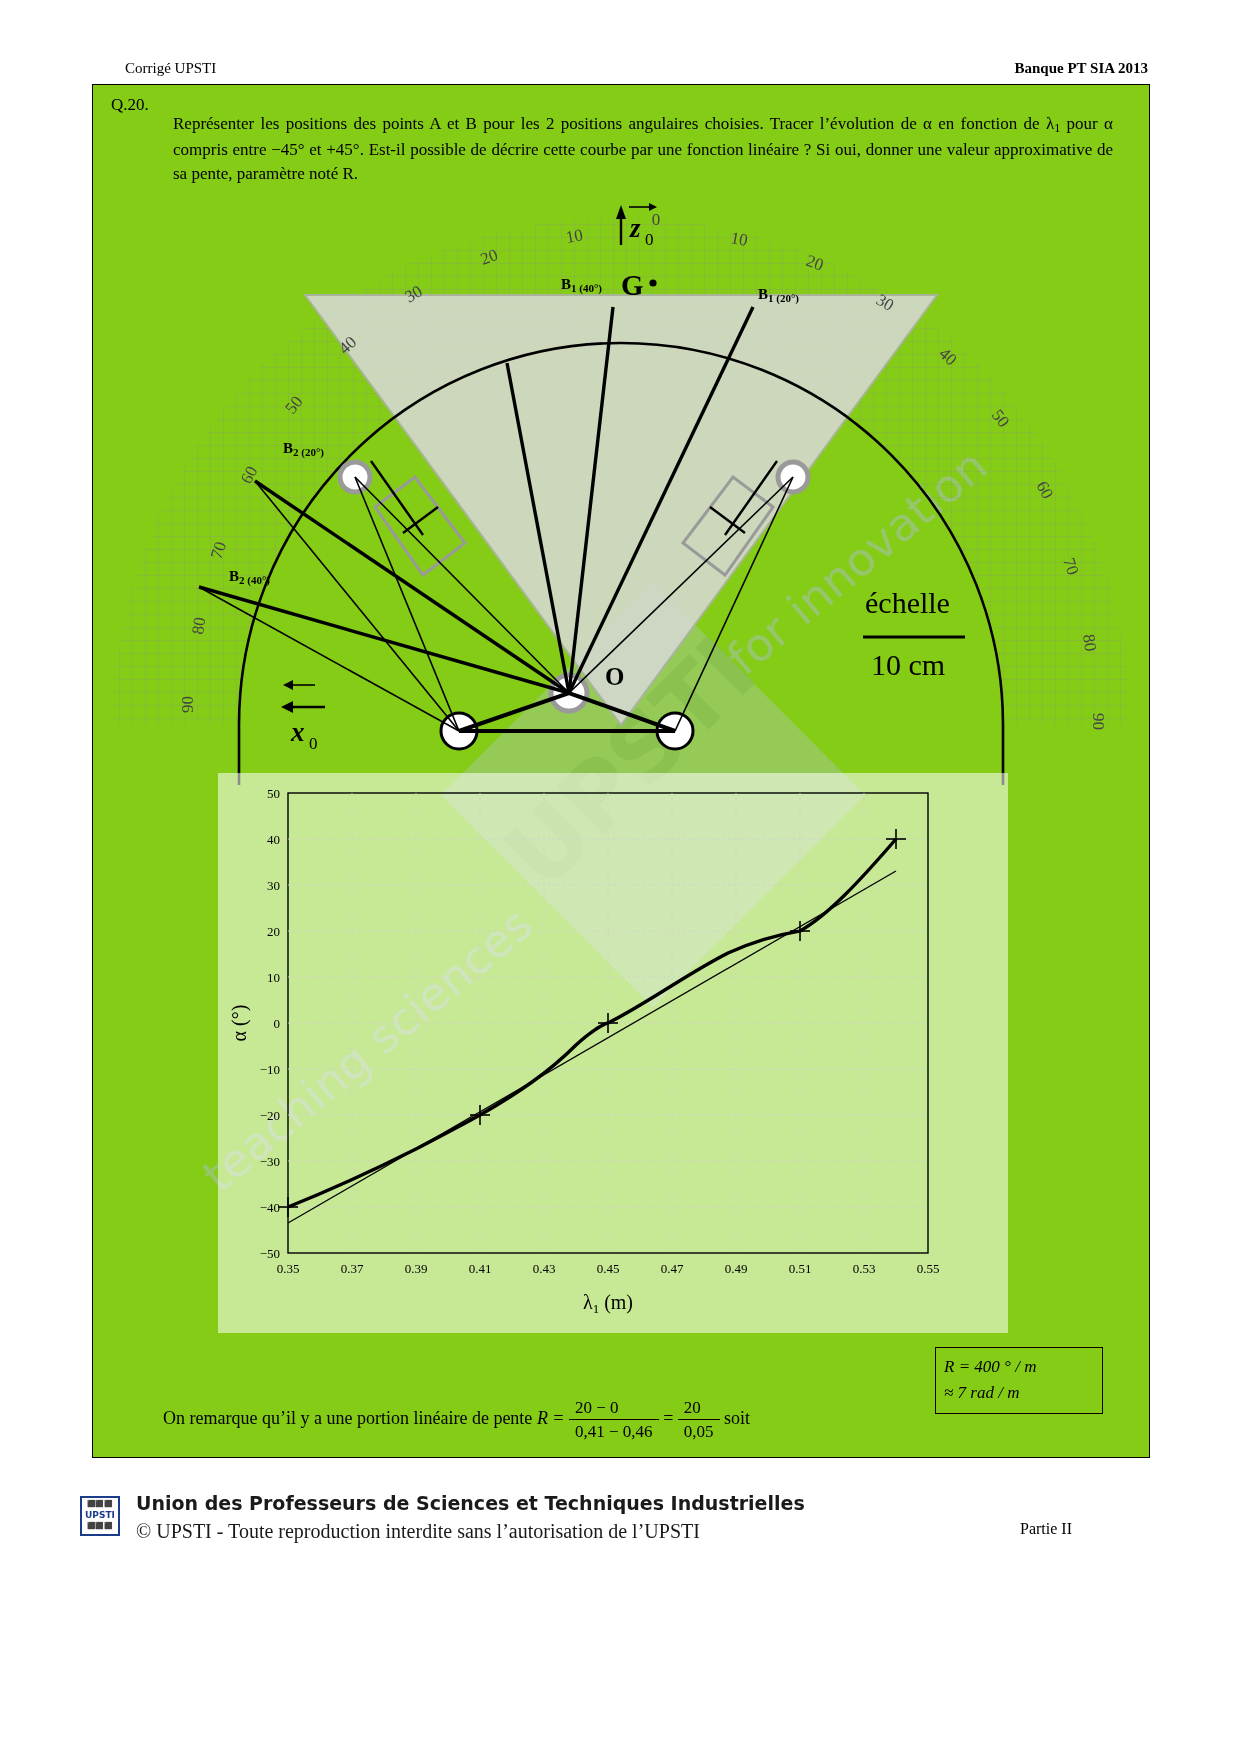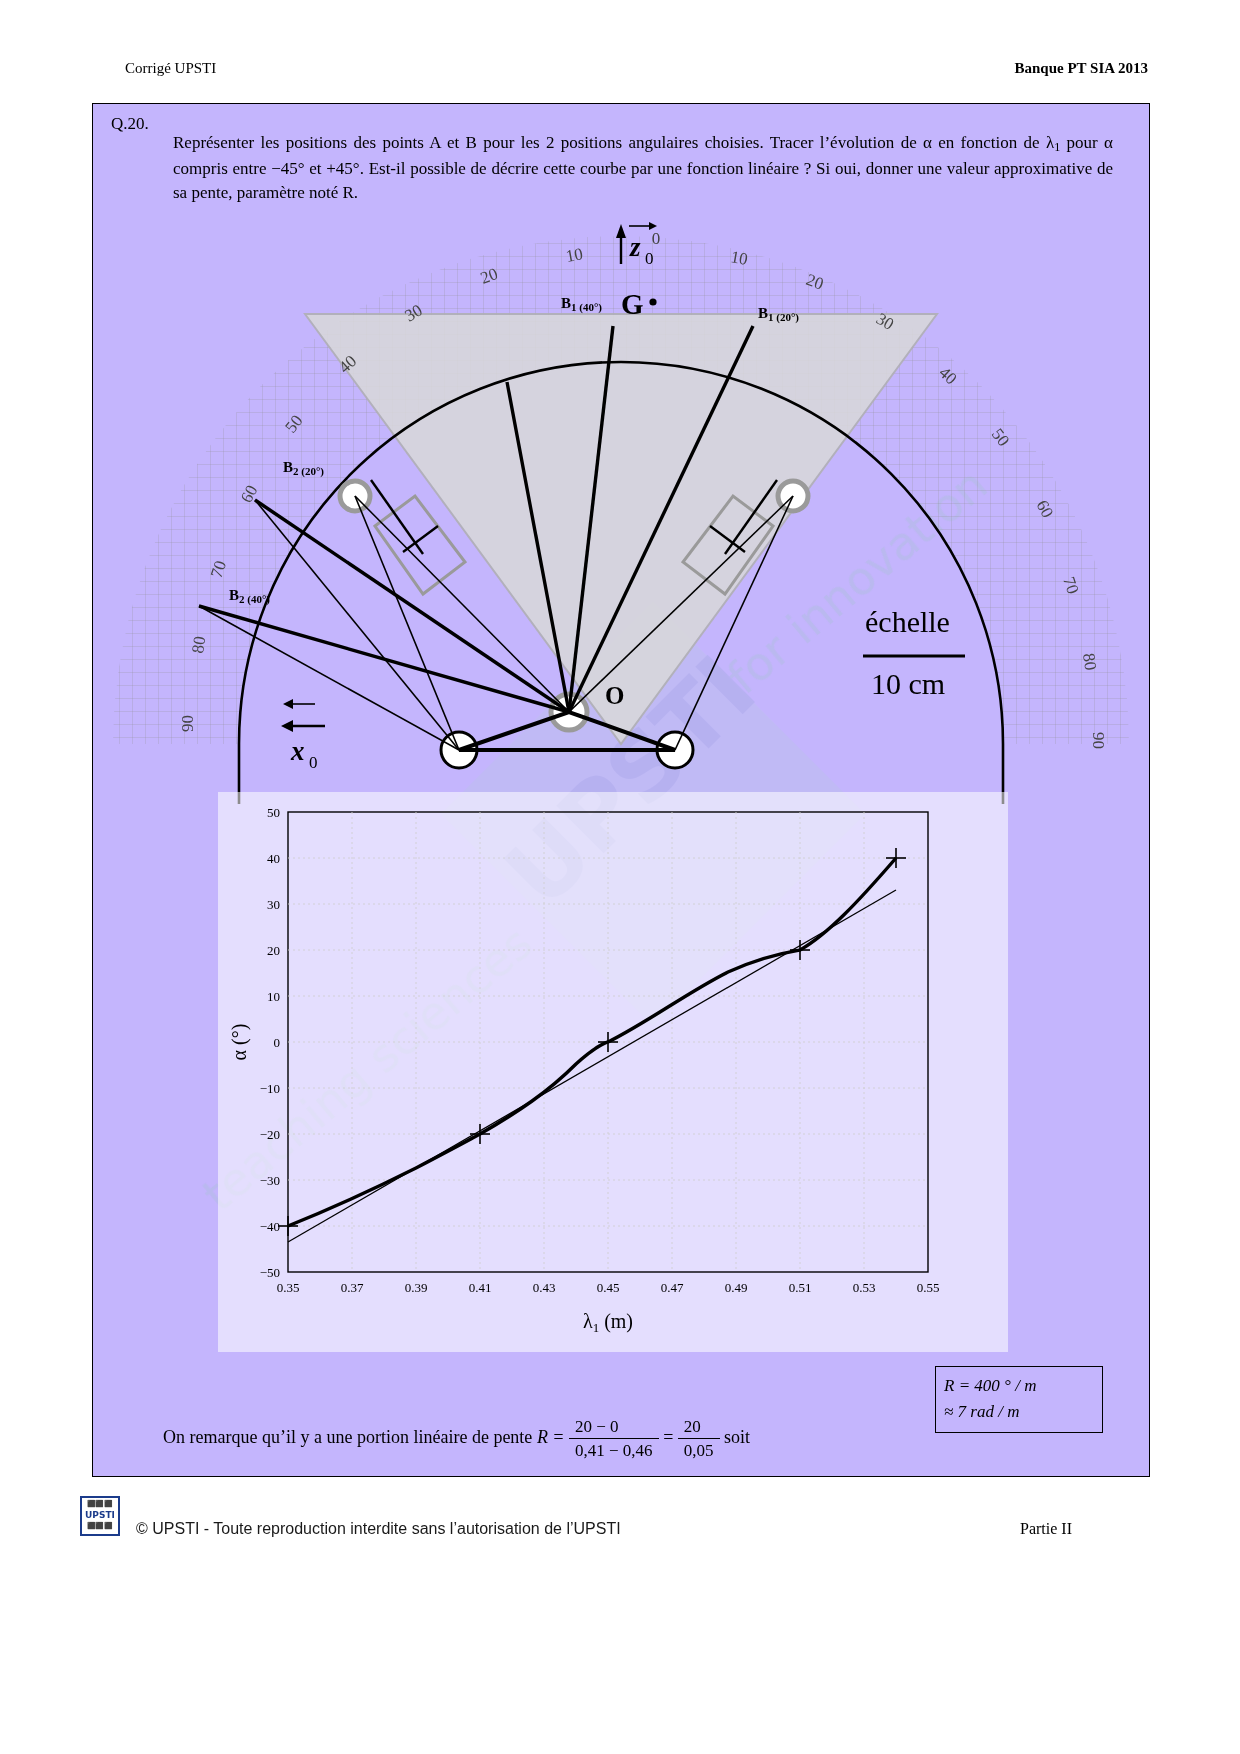--- a/index.html
+++ b/index.html
@@ -12,21 +12,21 @@
     overflow:hidden;
   }
   .page{position:absolute;left:0;top:0;width:1240px;height:1754px;}
 
   
   .hdr{position:absolute;left:92px;top:60px;width:1056px;display:flex;justify-content:space-between;font-size:15px;}
   .hdr .left{font-family:"Liberation Serif",serif;margin-left:33px;}
   .hdr .right{font-family:"Liberation Serif",serif;font-weight:bold;}
 
   
-  .frame{position:absolute;left:92px;top:103px;width:1056px;height:1372px;border:1.5px solid #000;background:#c4b5fd;}
+  .frame{position:absolute;left:92px;top:84px;width:1056px;height:1372px;border:1.5px solid #000;background:#84cc16;}
 
   
   .qwrap{position:absolute;left:10px;top:10px;width:1030px;}
   .qnum{position:absolute;left:8px;top:0;font-size:17px;}
   .qtext{position:absolute;left:70px;top:0;width:940px;font-size:17px;line-height:1.45;text-align:justify;margin-top:17px;}
 
   
   .figure{position:absolute;left:0;top:100px;width:1056px;height:600px;}
   .figsvg{position:absolute;left:0;top:0;}
 
@@ -42,21 +42,21 @@
   .concl .txt{position:absolute;left:10px;top:28px;margin-top:23px;}
   .frac{display:inline-block;vertical-align:middle;text-align:left;font-size:17px;}
   .frac .num{border-bottom:1.3px solid #000;padding:0 6px 1px 6px;display:block;}
   .frac .den{padding:2px 6px 0 6px;display:block;}
   .resbox{position:absolute;left:782px;top:0;width:150px;border:1.6px solid #000;padding:6px 8px;text-align:left;font-style:italic;font-size:17px;line-height:1.55;}
 
   
   .footer{position:absolute;left:80px;top:1490px;width:1080px;height:70px;}
   .logo{position:absolute;left:0;top:6px;width:40px;height:40px;border:2px solid #1b3b8b;background:#fff;color:#1b3b8b;font-size:8px;line-height:1.35;text-align:center;font-family:"DejaVu Sans",sans-serif;padding-top:2px;box-sizing:border-box;}
   .foot1{position:absolute;left:56px;top:2px;font-family:"DejaVu Sans",sans-serif;font-weight:bold;font-size:19px;color:#1a1a1a;}
-  .foot2{position:absolute;left:56px;top:30px;font-family:Liberation Sans, sans-serif;font-size:16px;color:#1a1a1a;}
+  .foot2{position:absolute;left:56px;top:30px;font-family:Liberation Serif, serif;font-size:20px;color:#1a1a1a;}
   .partie{position:absolute;left:940px;top:30px;font-size:16px;}
 
   .ital{font-style:italic;}
   .sub{font-size:0.72em;vertical-align:-0.25em;}
 </style>
 </head>
 <body>
 
 <div class="page">
 
@@ -299,17 +299,18 @@
     </div>
 
   </div>
 
   <div class="footer">
     <div class="logo">
       <div style="font-size:7px;">⬛⬛⬛</div>
       <div style="font-weight:bold;font-size:9px;">UPSTI</div>
       <div style="font-size:7px;">⬛⬛⬛</div>
     </div>
+    <div class="foot1">Union des Professeurs de Sciences et Techniques Industrielles</div>
     <div class="foot2">© UPSTI - Toute reproduction interdite sans l’autorisation de l’UPSTI</div>
     <div class="partie">Partie II</div>
   </div>
 
 </div>
 
 </body></html>

